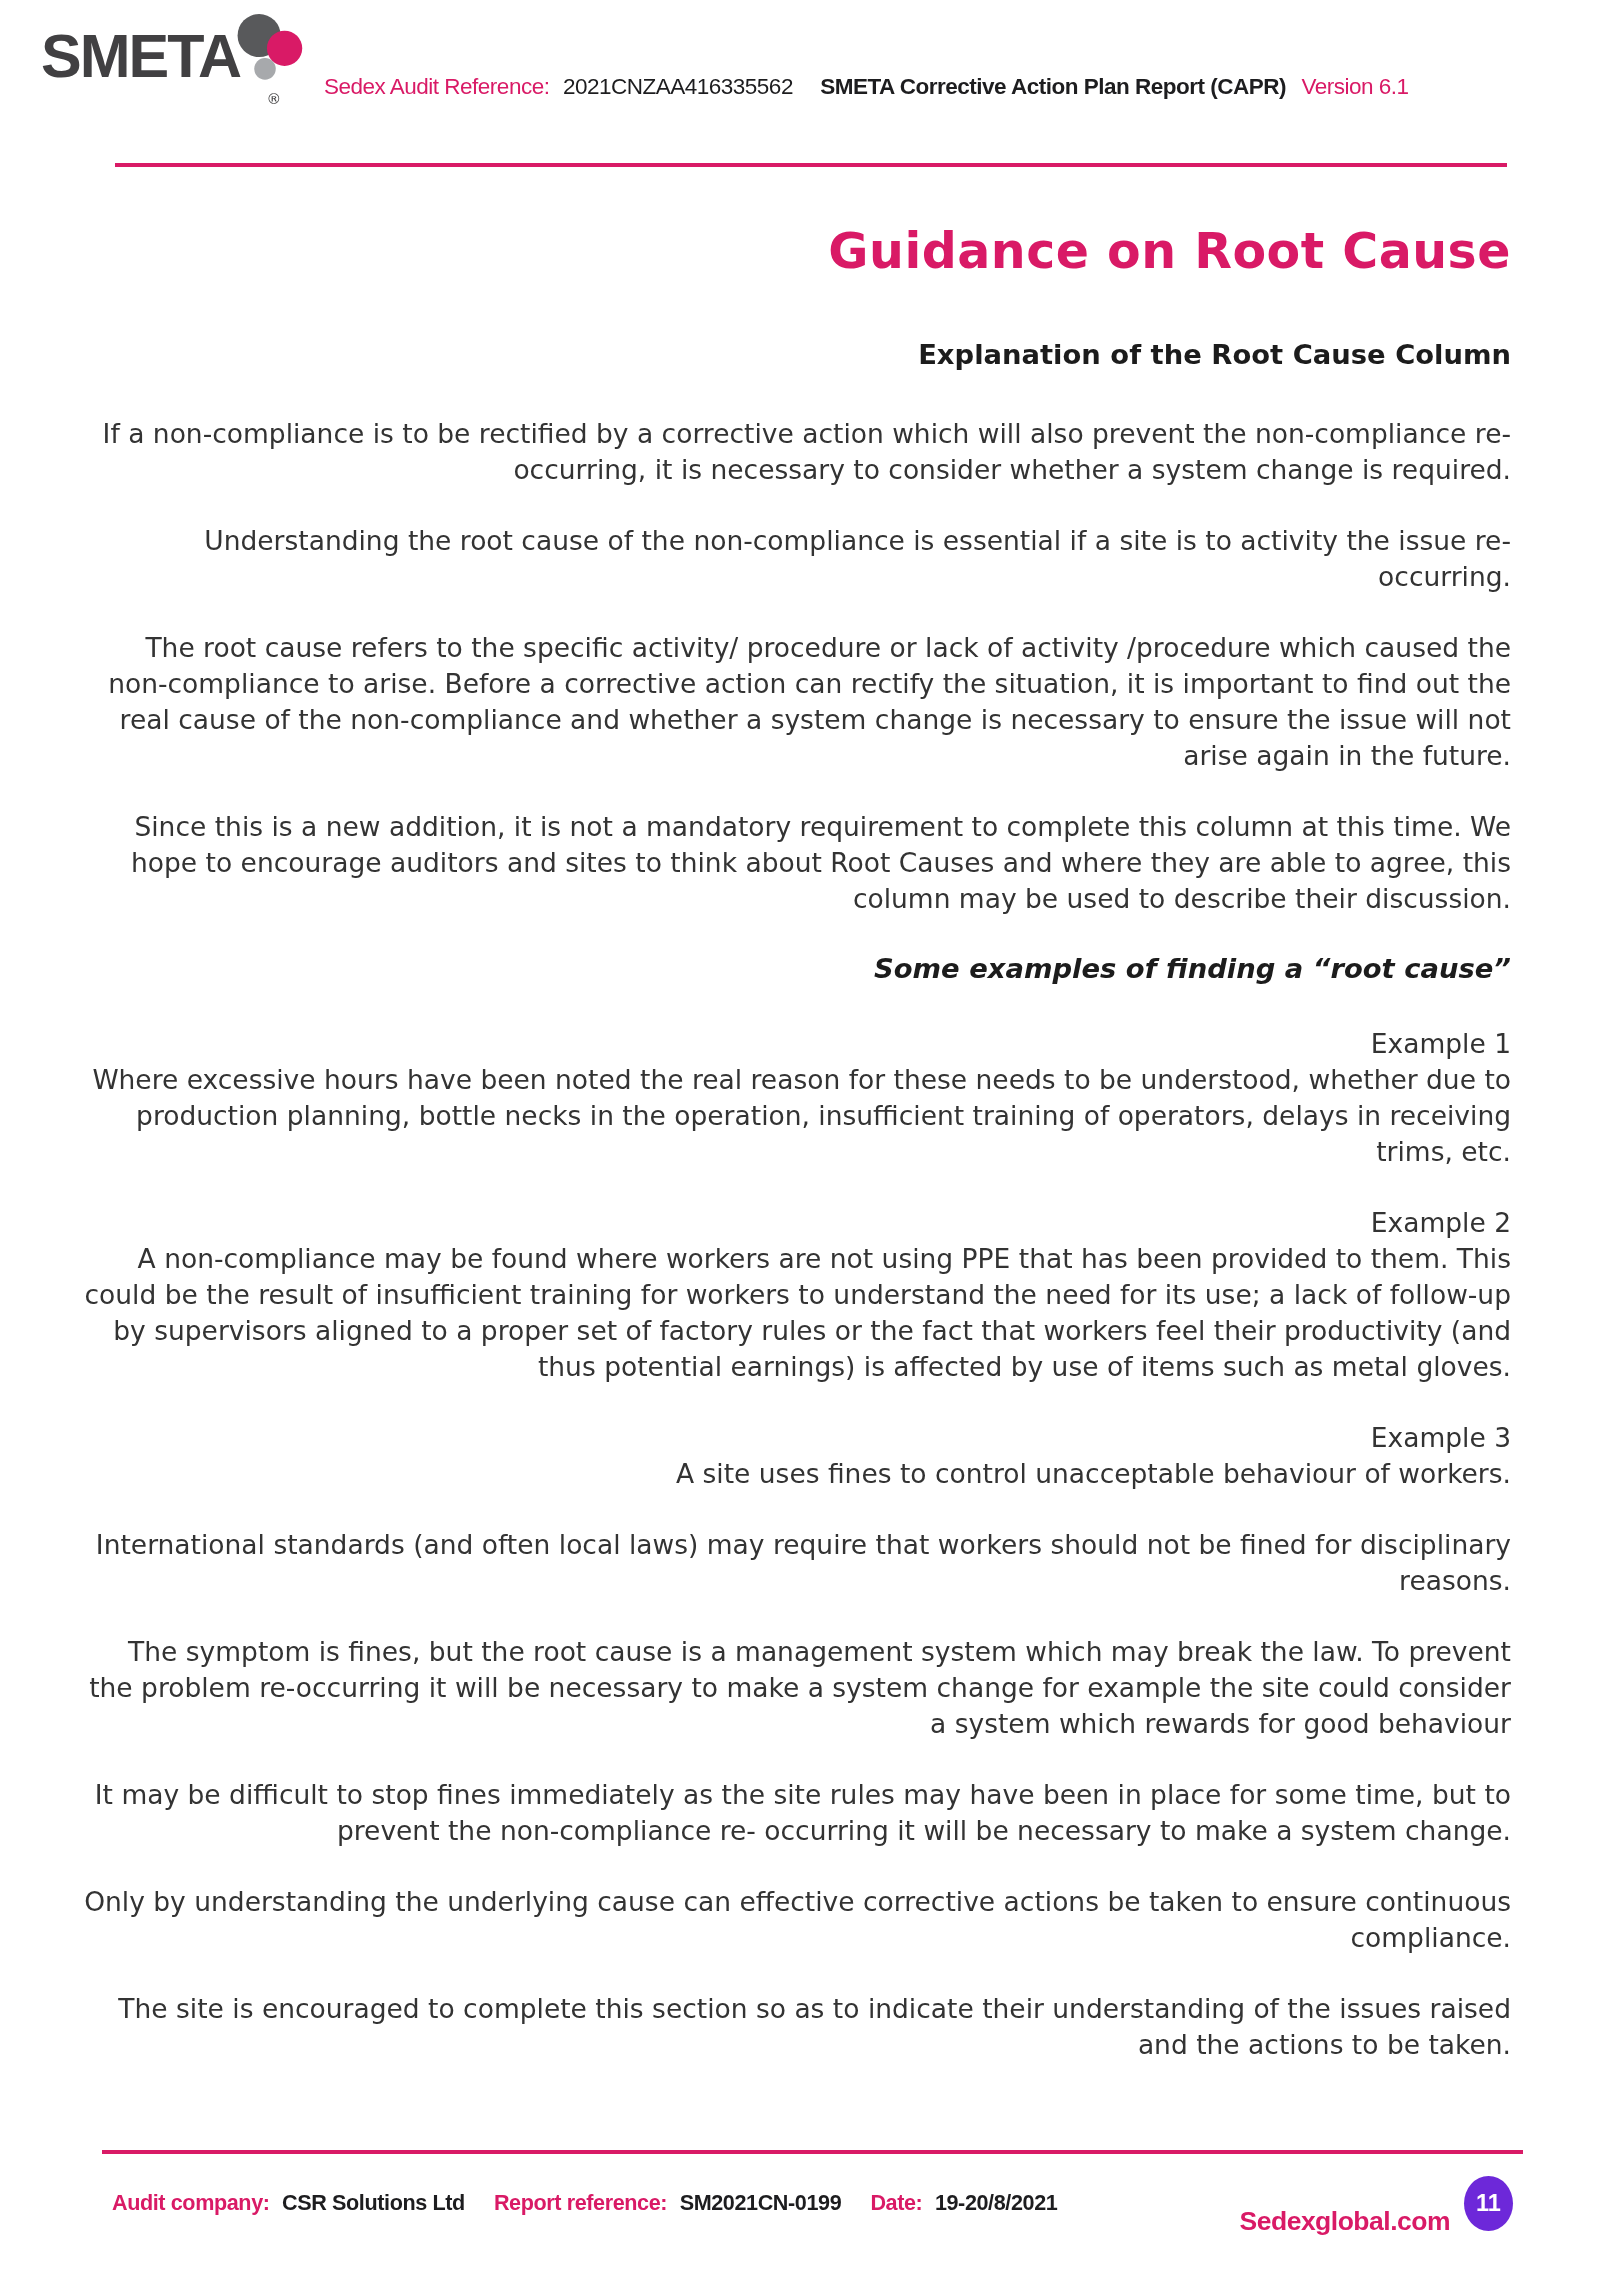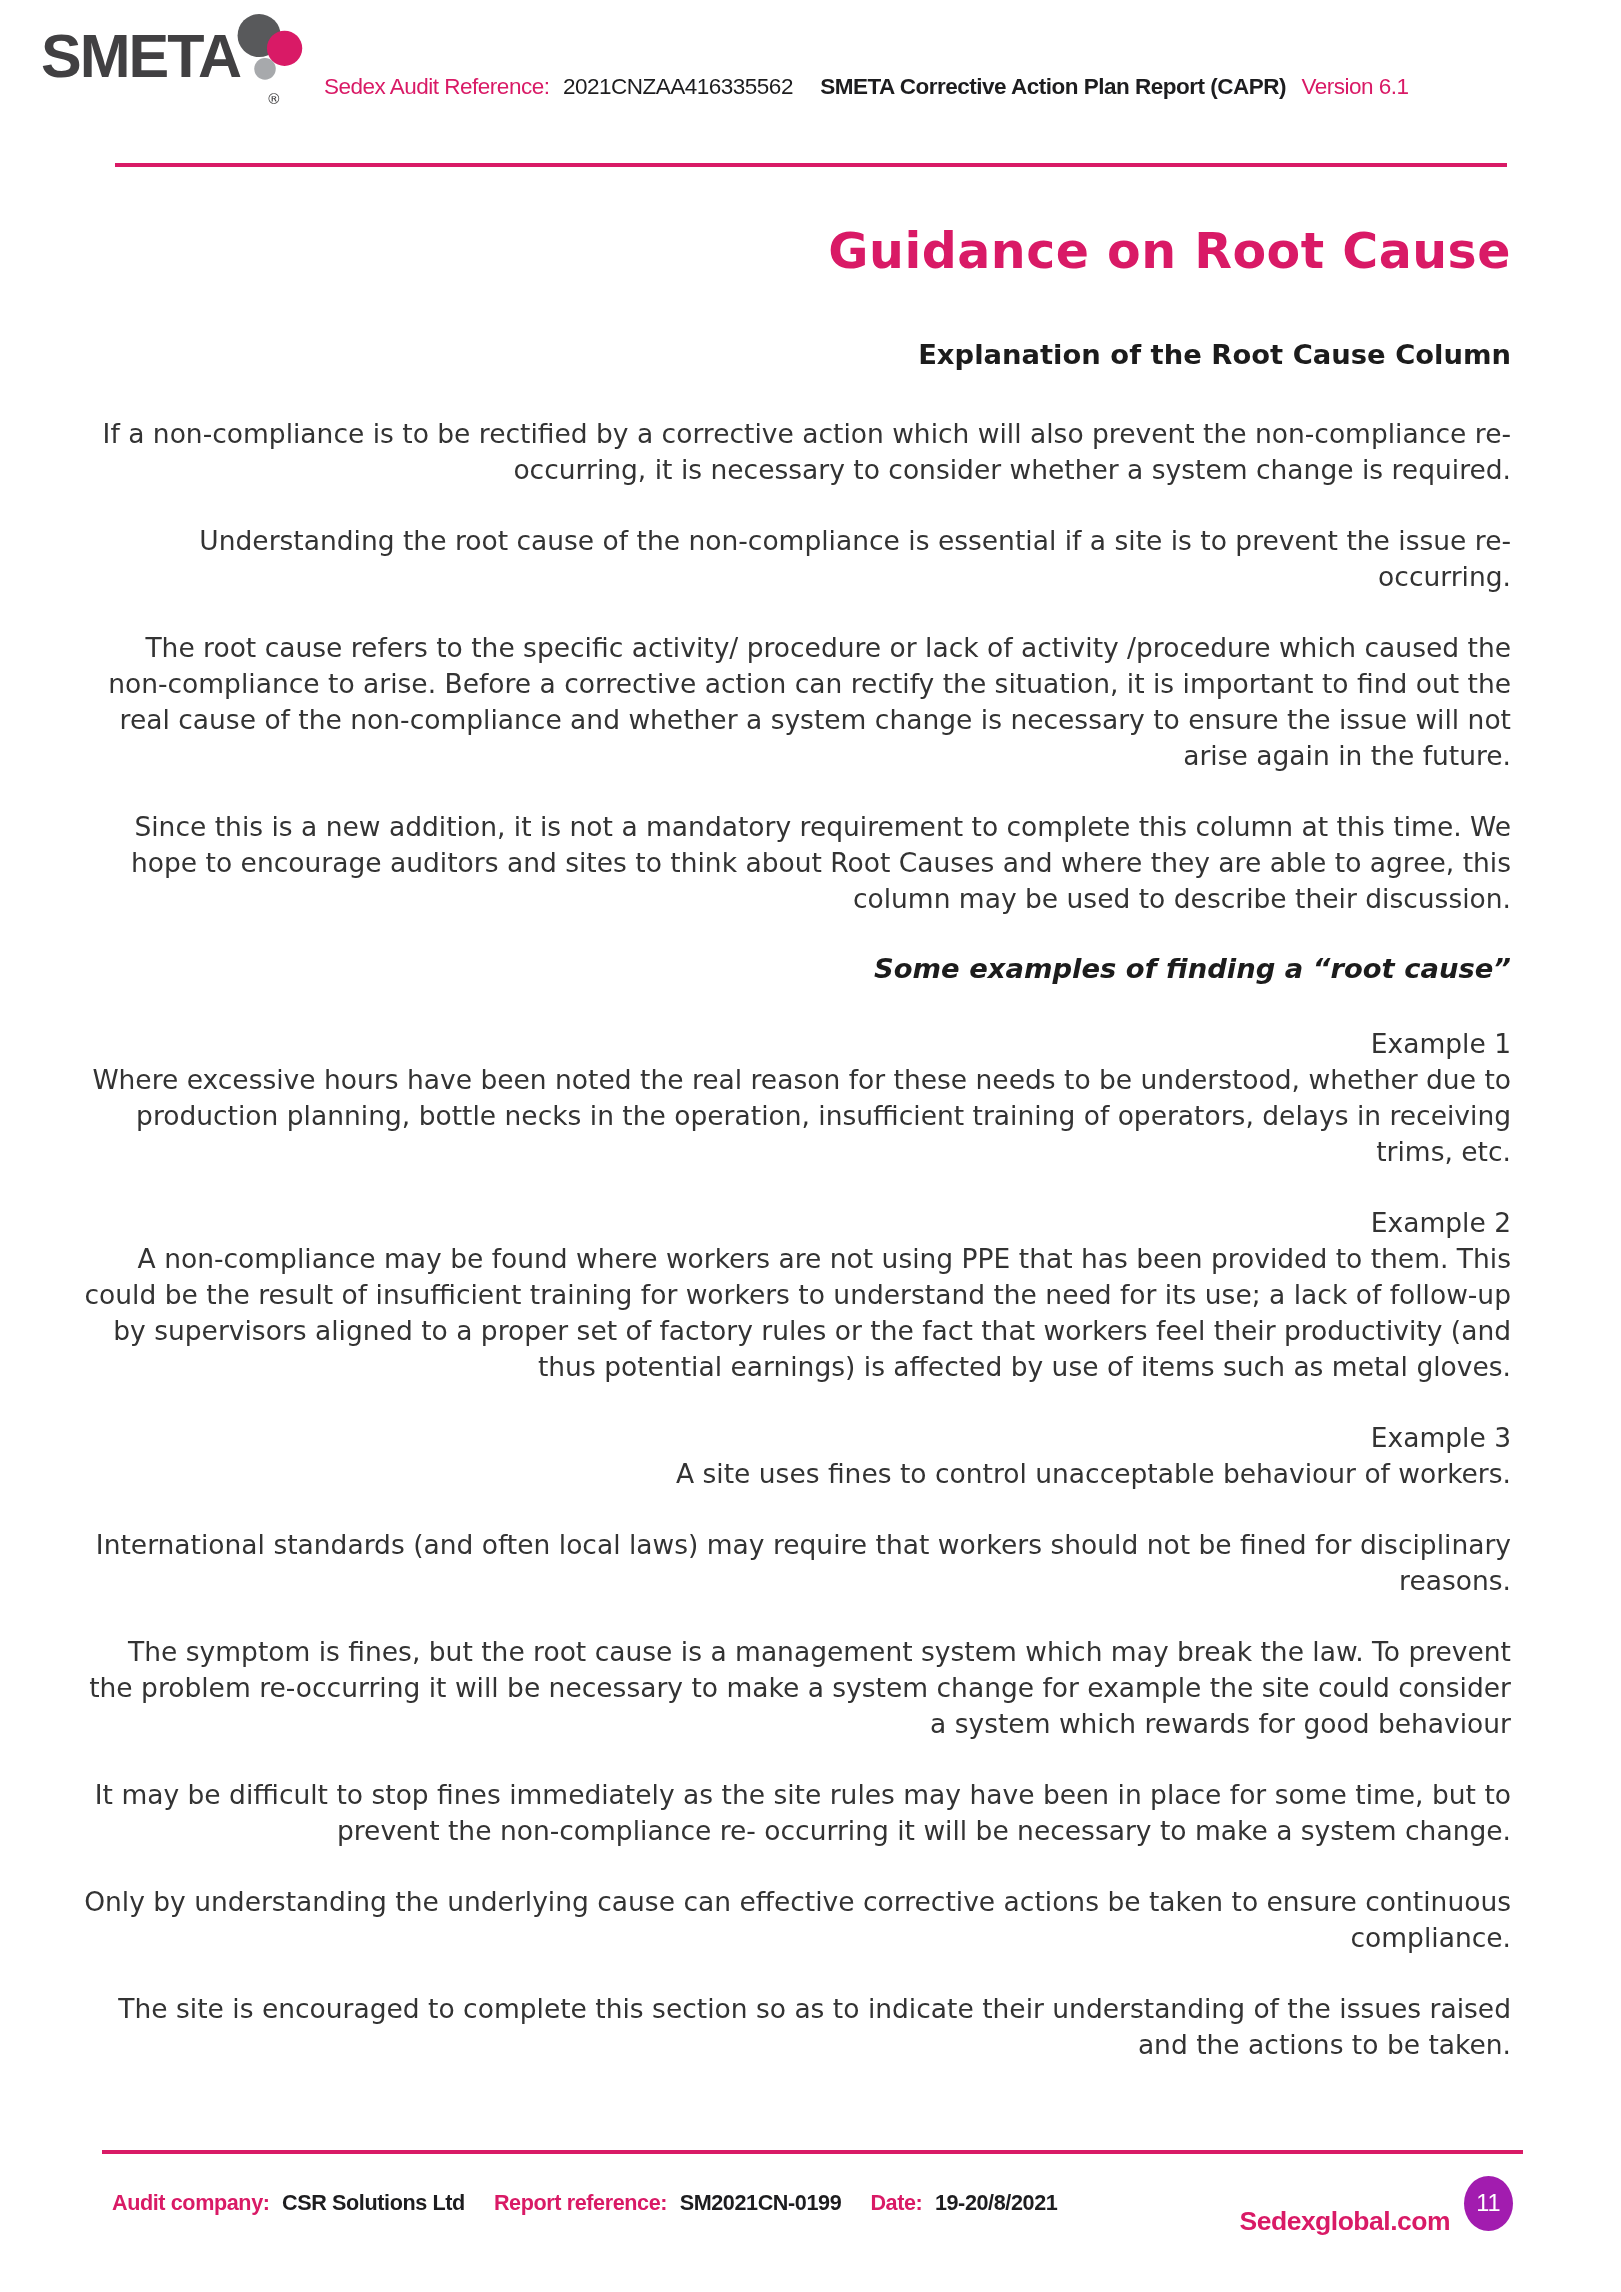--- a/index.html
+++ b/index.html
@@ -57,23 +57,23 @@
   }
   .footer-left .lbl { color:#d91a66; margin-right:6.9px; }
   .footer-left .val { color:#1d1d1f; margin-right:23.5px; }
   .website {
     position:absolute; right:171px; top:2194px;
     font-family:"Liberation Sans", sans-serif; font-size:26.5px; font-weight:700;
     color:#d91a66; letter-spacing:-0.5px;margin-top:12px;
   }
   .page-badge {
     position:absolute; left:1464px; top:2176px; width:49px; height:55px;
-    background:#a21caf; border-radius:50%;
+    background:#6d28d9; border-radius:50%;
     display:flex; align-items:center; justify-content:center;
-    color:#ffffff; font-size:23.5px; font-family:"Liberation Sans", sans-serif;
+    color:#ffffff; font-size:23.5px; font-family:"Liberation Sans", sans-serif;font-weight:bold;
   }
 </style>
 </head>
 <body>
 
 <div class="page">
 
   <header>
     <div class="logo">
       <span class="logo-text">SMETA</span>
@@ -93,21 +93,21 @@
   </header>
 
   <hr class="rule top-rule">
 
   <main>
     <h1>Guidance on Root Cause</h1>
 
     <h2>Explanation of the Root Cause Column</h2>
 
     <p class="body-text">If a non-compliance is to be rectified by a corrective action which will also prevent the non-compliance re-occurring, it is necessary to consider whether a system change is required.</p>
-    <p class="body-text">Understanding the root cause of the non-compliance is essential if a site is to prevent the issue re-occurring.</p>
+    <p class="body-text">Understanding the root cause of the non-compliance is essential if a site is to activity the issue re-occurring.</p>
     <p class="body-text">The root cause refers to the specific activity/ procedure or lack of activity /procedure which caused the non-compliance to arise. Before a corrective action can rectify the situation, it is important to find out the real cause of the non-compliance and whether a system change is necessary to ensure the issue will not arise again in the future.</p>
     <p class="body-text">Since this is a new addition, it is not a mandatory requirement to complete this column at this time. We hope to encourage auditors and sites to think about Root Causes and where they are able to agree, this column may be used to describe their discussion.</p>
 
     <h3>Some examples of finding a “root cause”</h3>
 
     <p class="body-text">
       <span>Example 1</span><br>
       <span>Where excessive hours have been noted the real reason for these needs to be understood, whether due to production planning, bottle necks in the operation, insufficient training of operators, delays in receiving trims, etc.</span>
     </p>
 

